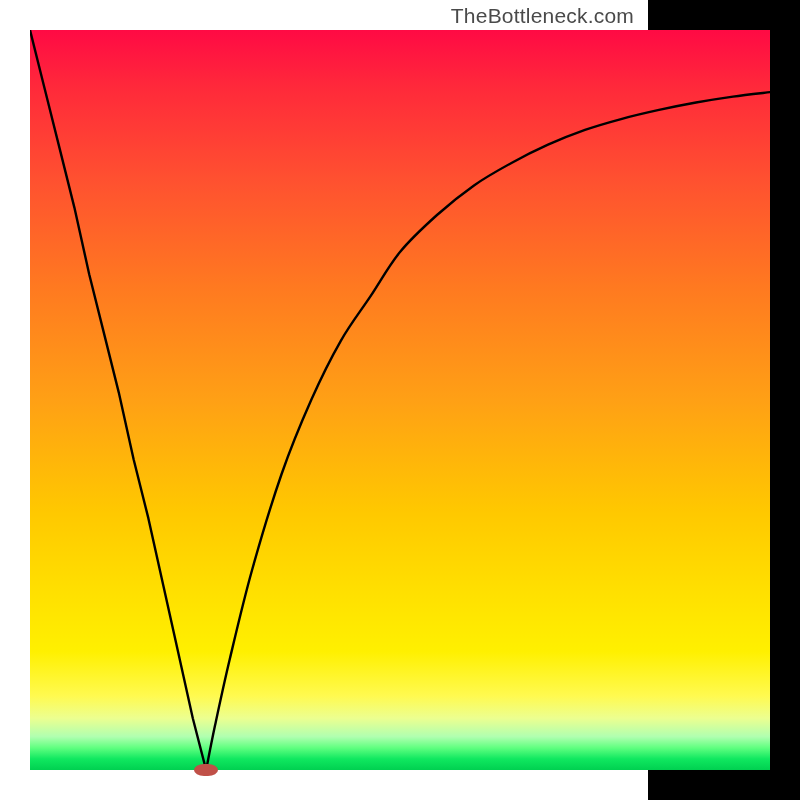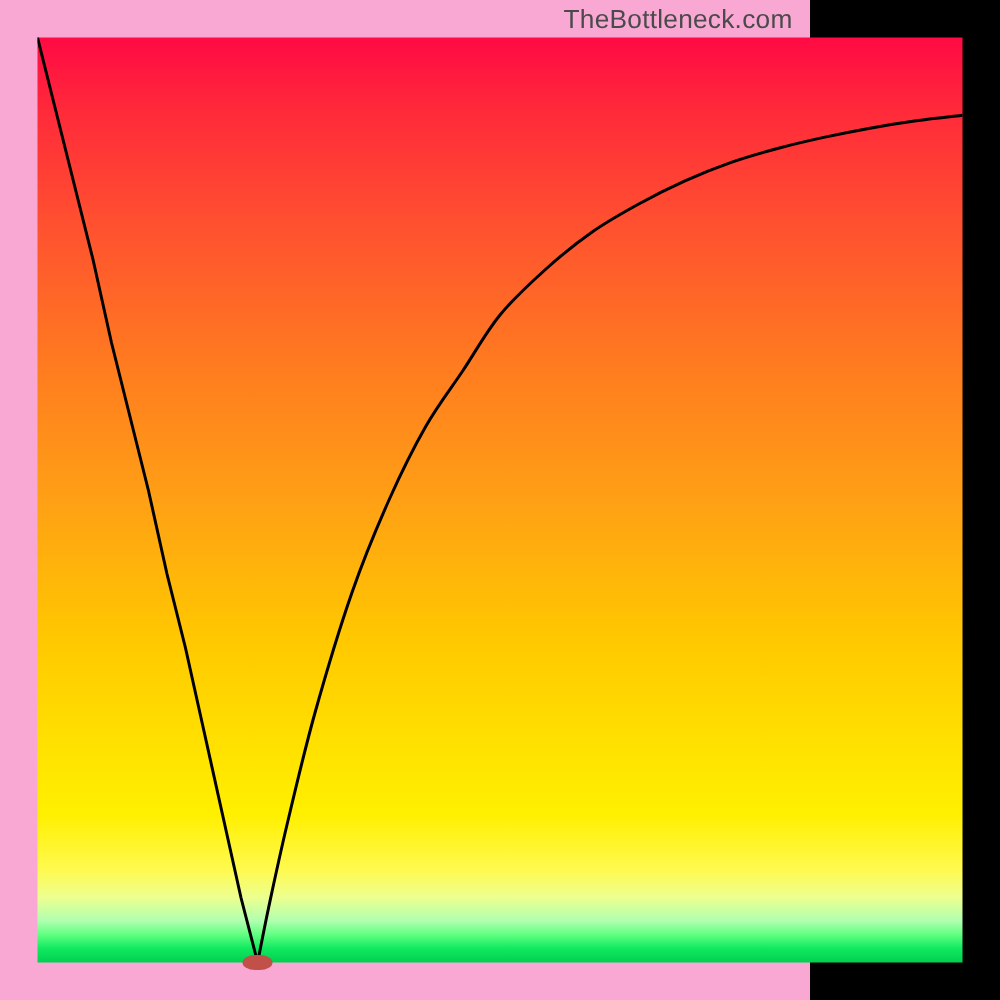--- a/index.html
+++ b/index.html
@@ -8,21 +8,21 @@
     width: 800px;
     height: 800px;
     overflow: hidden;
     background: #000;
     font-family: Arial, Helvetica, sans-serif;
   }
   .frame {
     position: relative;
     width: 648px;
     height: 800px;
-    background: #f9a8d4;
+    background: #ffffff;
   }
   .plot {
     position: absolute;
     left: 30px;
     top: 30px;
     width: 740px;
     height: 740px;
     background: linear-gradient(to bottom,
       #ff0a44 0%,
       #ff2a3a 8%,

